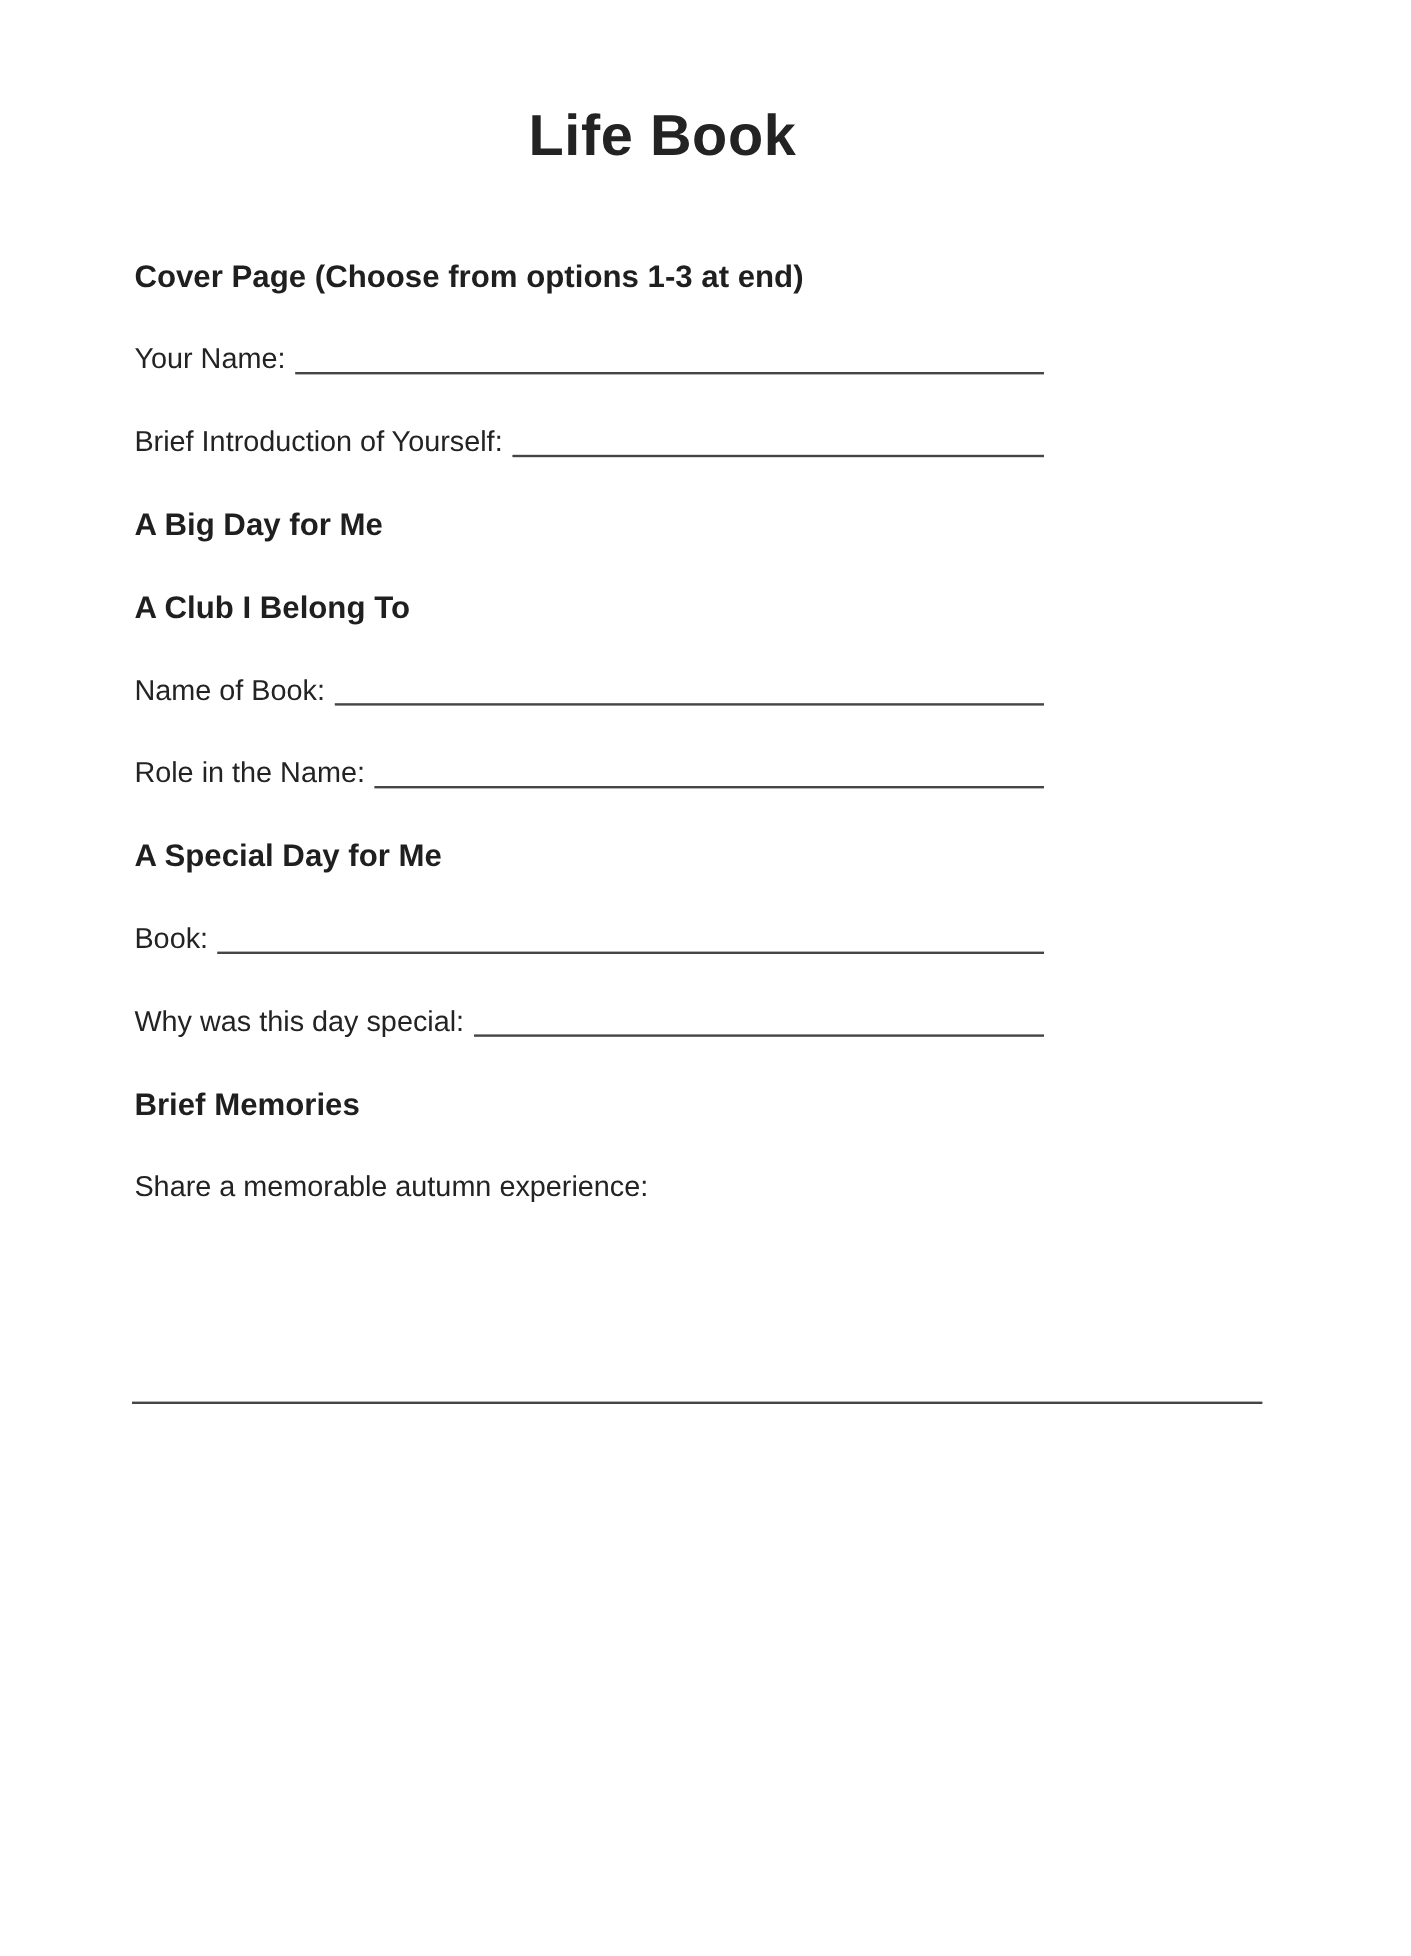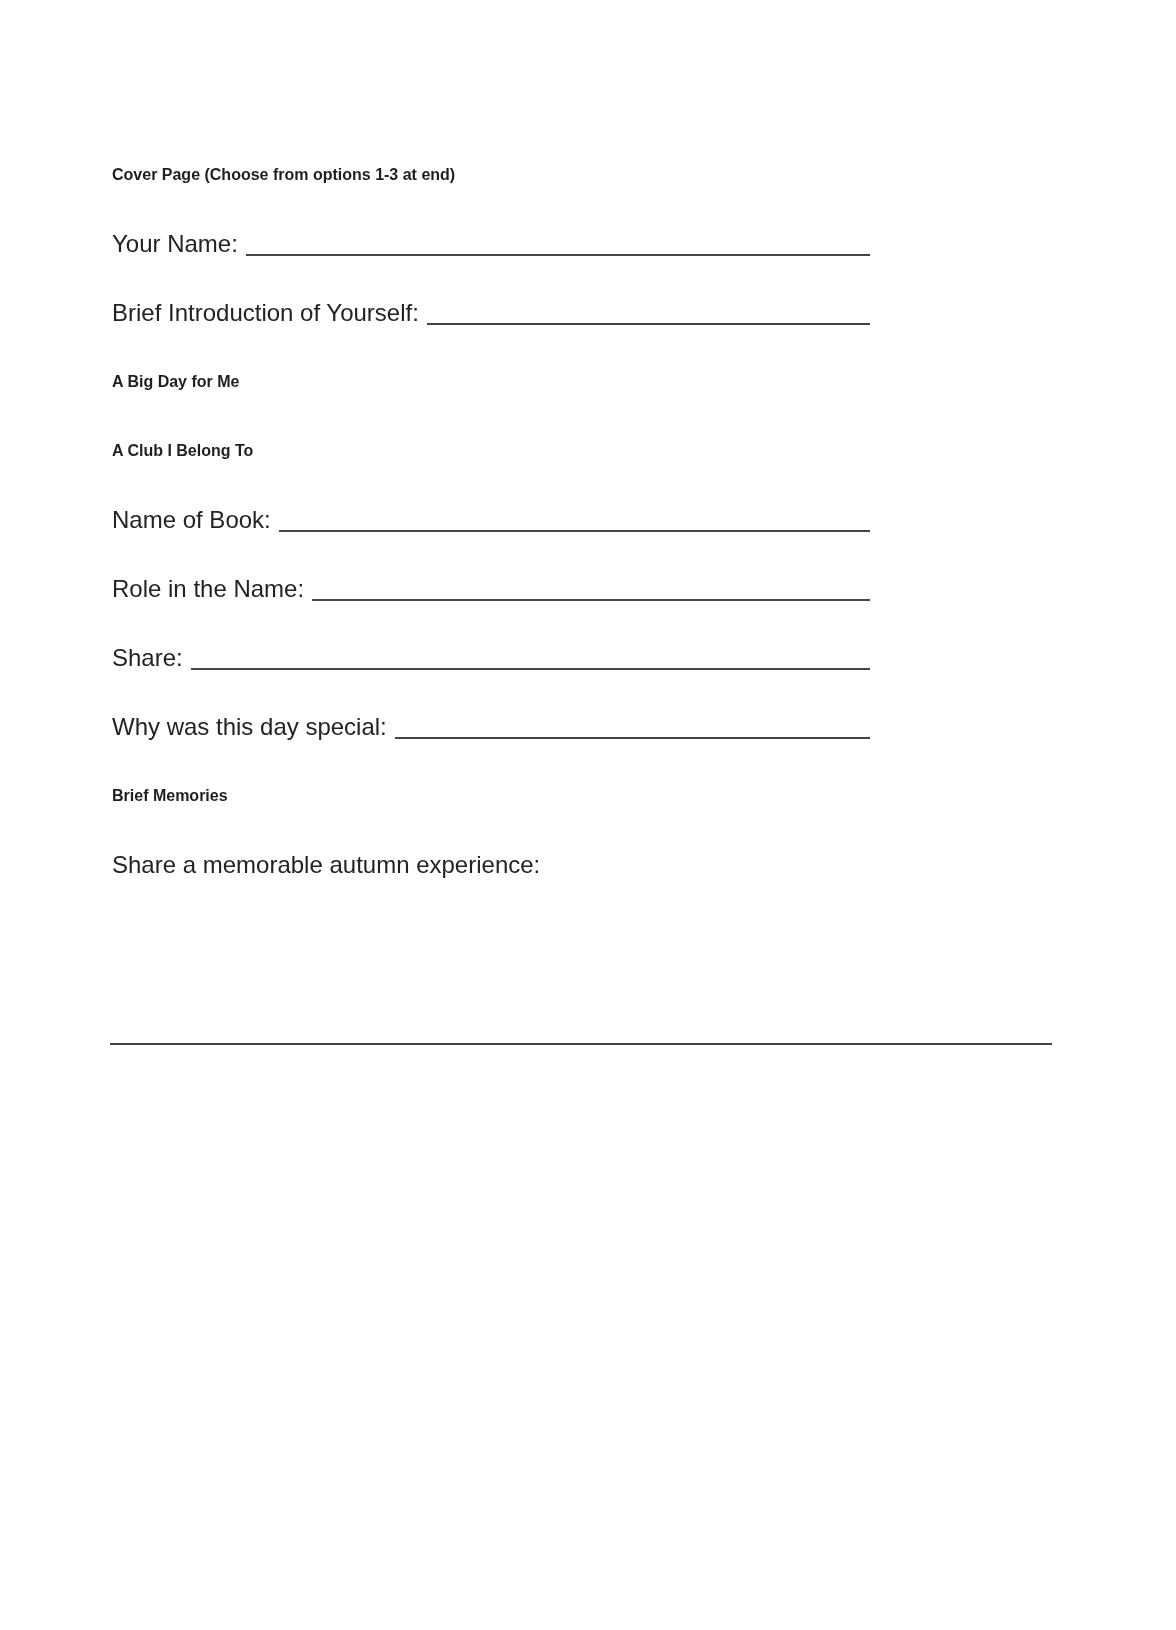--- a/index.html
+++ b/index.html
@@ -24,21 +24,21 @@
     text-align: center;
     margin-left: -36px;        
     font-size: 48px;
     line-height: 56px;
     font-weight: bold;
     letter-spacing: 0.5px;
   }
   .block { margin-top: 40px; }
   .first-heading { margin-top: 74px; }
   .heading {
-    font-size: 16px;
+    font-size: 26px;
     line-height: 29px;
     font-weight: bold;
     color: #1f1f1f;
   }
   .field {
     display: flex;
     align-items: flex-start;
     width: 758px;              
   }
   .field .label {
@@ -59,20 +59,21 @@
     border-bottom: 2px solid #454545;
     height: 0;
   }
 </style>
 </head>
 <body>
 
 <div class="page">
   <main class="content">
 
+    <h1 class="doc-title">Life Book</h1>
 
     <h2 class="block first-heading heading">Cover Page (Choose from options 1-3 at end)</h2>
 
     <div class="block field">
       <span class="label">Your Name:</span>
       <span class="w-line"></span>
     </div>
 
 
     <div class="block field">
@@ -88,23 +89,24 @@
     <div class="block field">
       <span class="label">Name of Book:</span>
       <span class="w-line"></span>
     </div>
 
     <div class="block field">
       <span class="label">Role in the Name:</span>
       <span class="w-line"></span>
     </div>
 
+    <h2 class="block heading">A Special Day for Me</h2>
 
     <div class="block field">
-      <span class="label">Share:</span>
+      <span class="label">Book:</span>
       <span class="w-line"></span>
     </div>
 
     <div class="block field">
       <span class="label">Why was this day special:</span>
       <span class="w-line"></span>
     </div>
 
     <h2 class="block heading">Brief Memories</h2>
 

